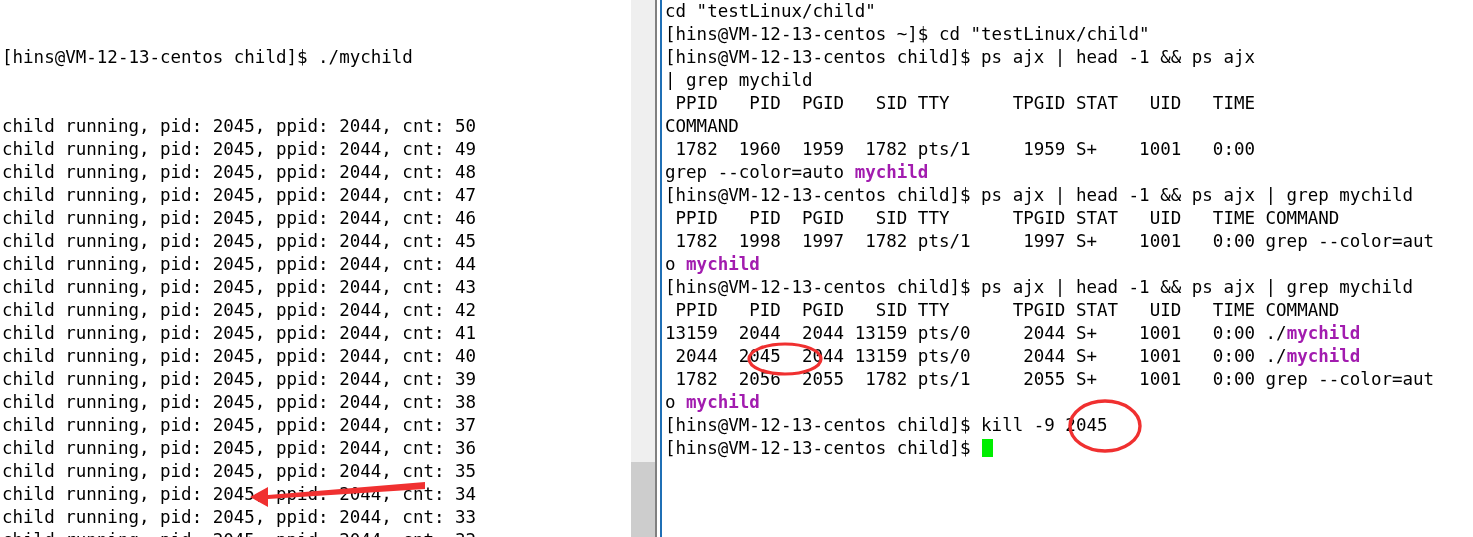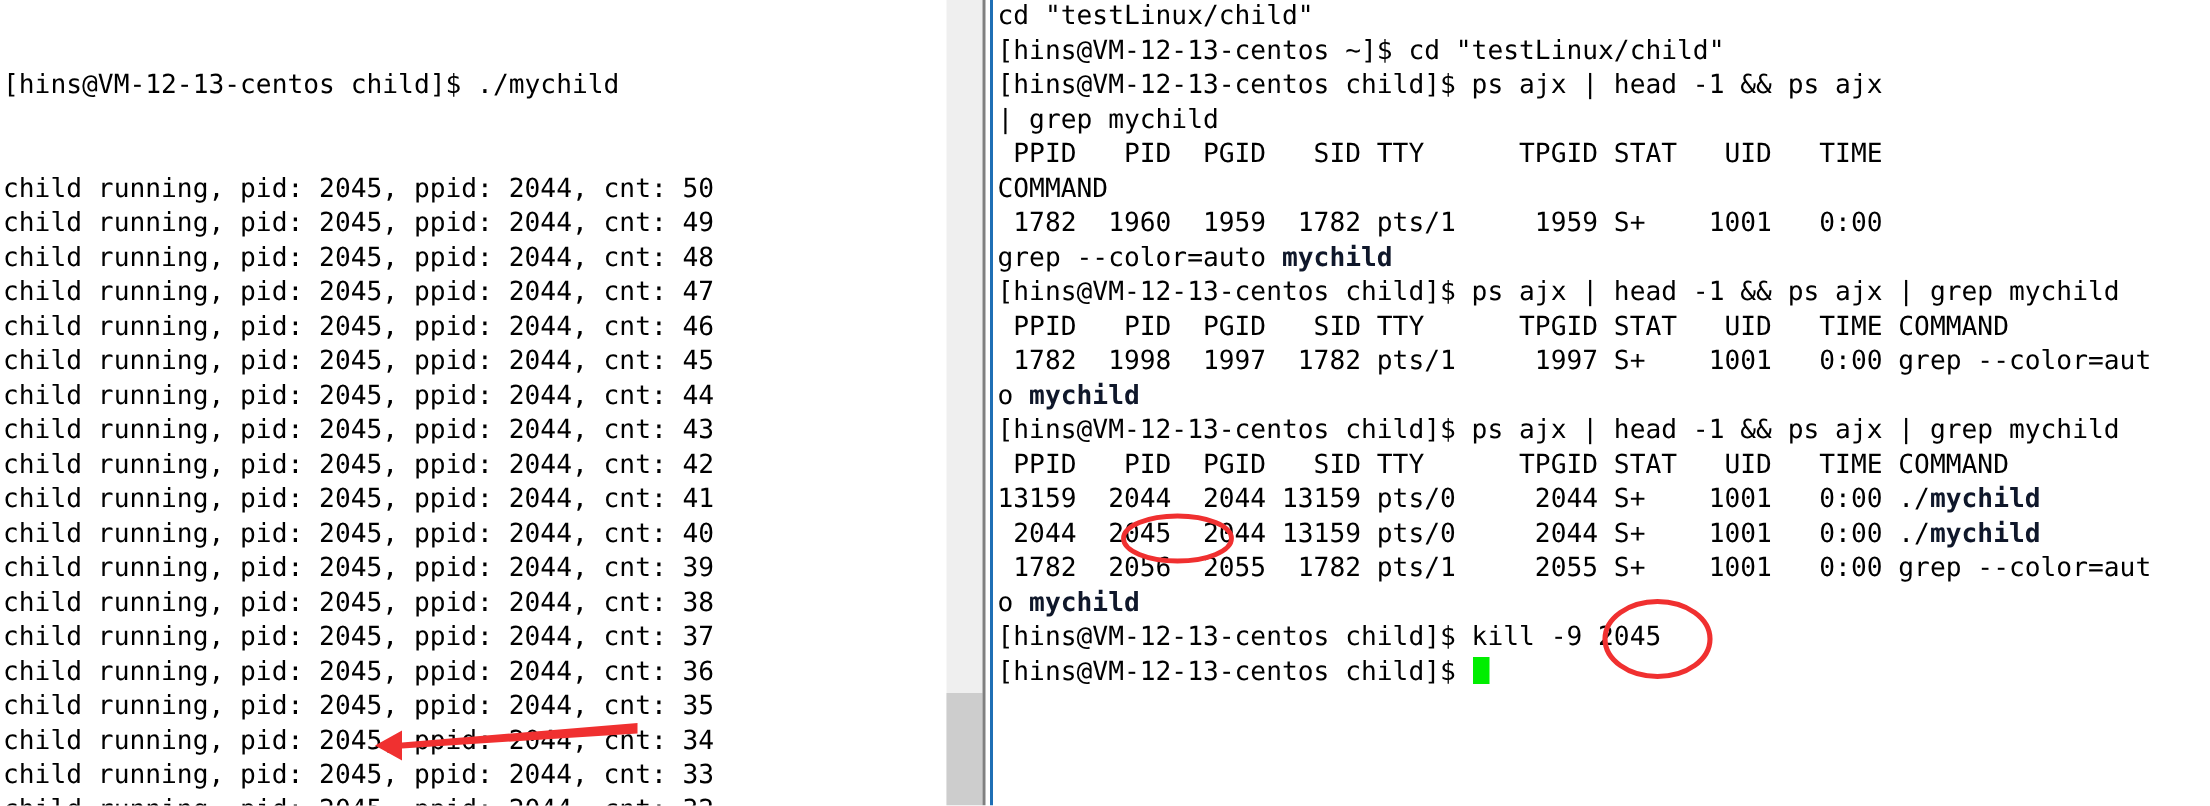--- a/index.html
+++ b/index.html
@@ -40,21 +40,21 @@
   #right-pane {
     left: 665px;
     width: 808px;
     height: 537px;
   }
   .line {
     height: 23px;
     white-space: pre;
   }
   .hl-red {
-    color: #0f172a;
+    color: #a21caf;
     font-weight: bold;
   }
   .cursor-solid {
     display: inline-block;
     width: 11px;
     height: 18px;
     background: #00ee00;
     box-sizing: border-box;
     vertical-align: -3px;
     margin-left: 1px;

